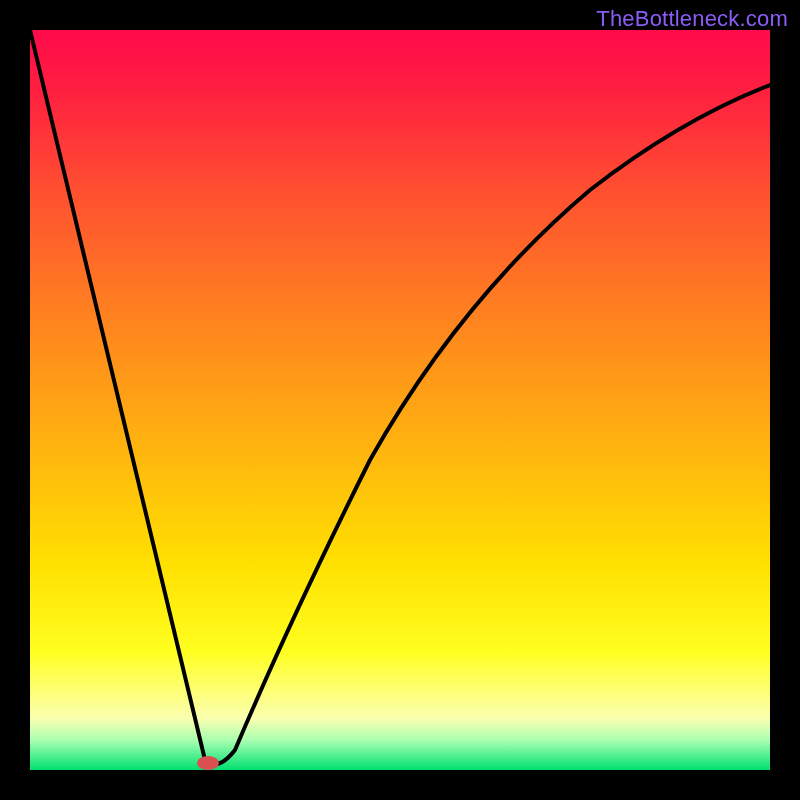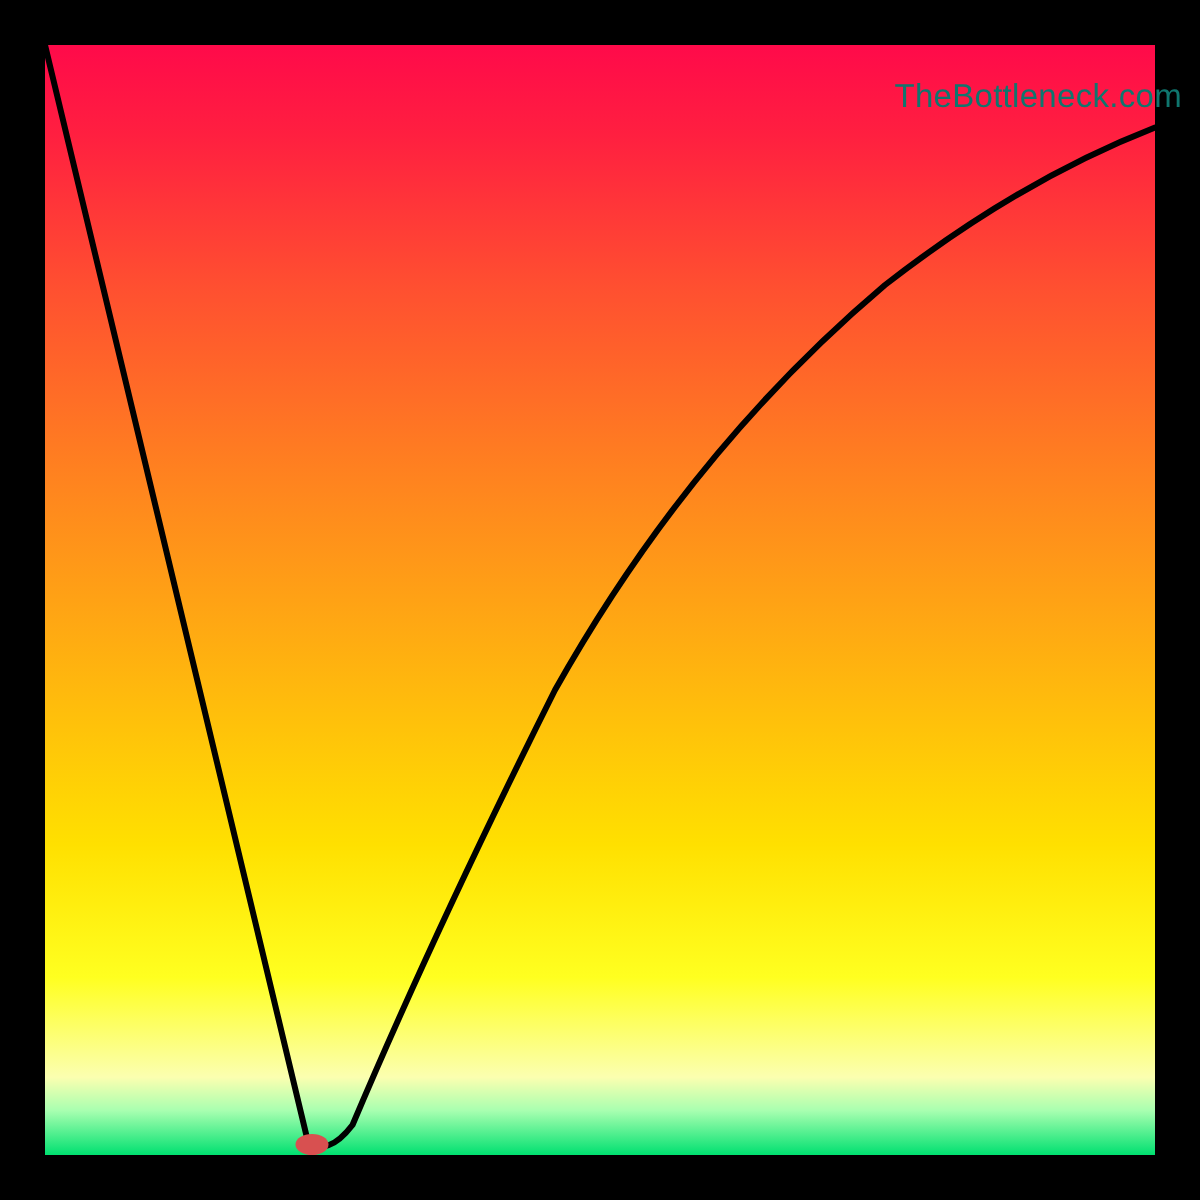--- a/index.html
+++ b/index.html
@@ -51,25 +51,24 @@
     width: 22px;
     height: 14px;
     background: #d85050;
     border-radius: 50%;
     transform: translate(-50%, -50%);
   }
   .watermark {
     position: absolute;
     top: 6px;
     right: 12px;
-    color: #0f766e;
+    color: #8b5cf6;
     font-size: 22px;
     font-weight: 500;
     letter-spacing: 0.2px;
-    margin-top: 45px;
   }
 </style>
 </head>
 <body>
 
 <div class="frame">
   <div class="gradient"></div>
 
   <svg class="curve-svg" viewBox="0 0 740 740" preserveAspectRatio="none">
     <path d="M 0 0

